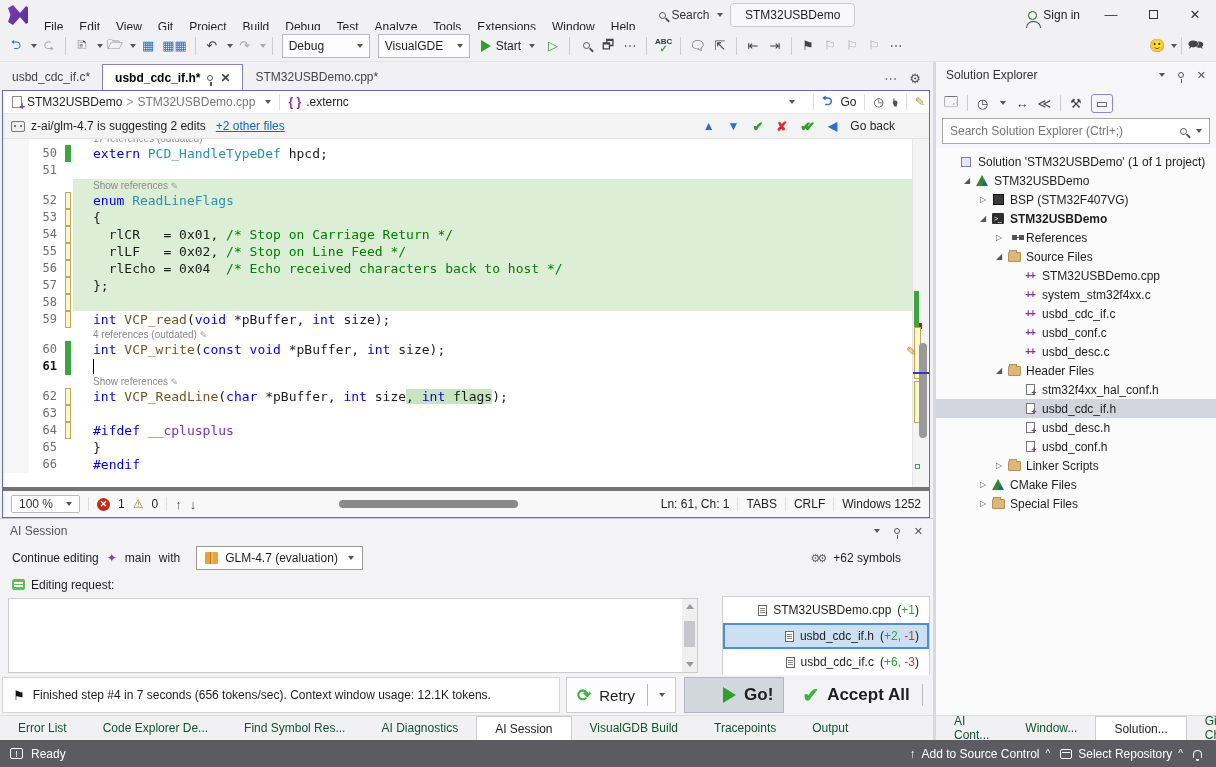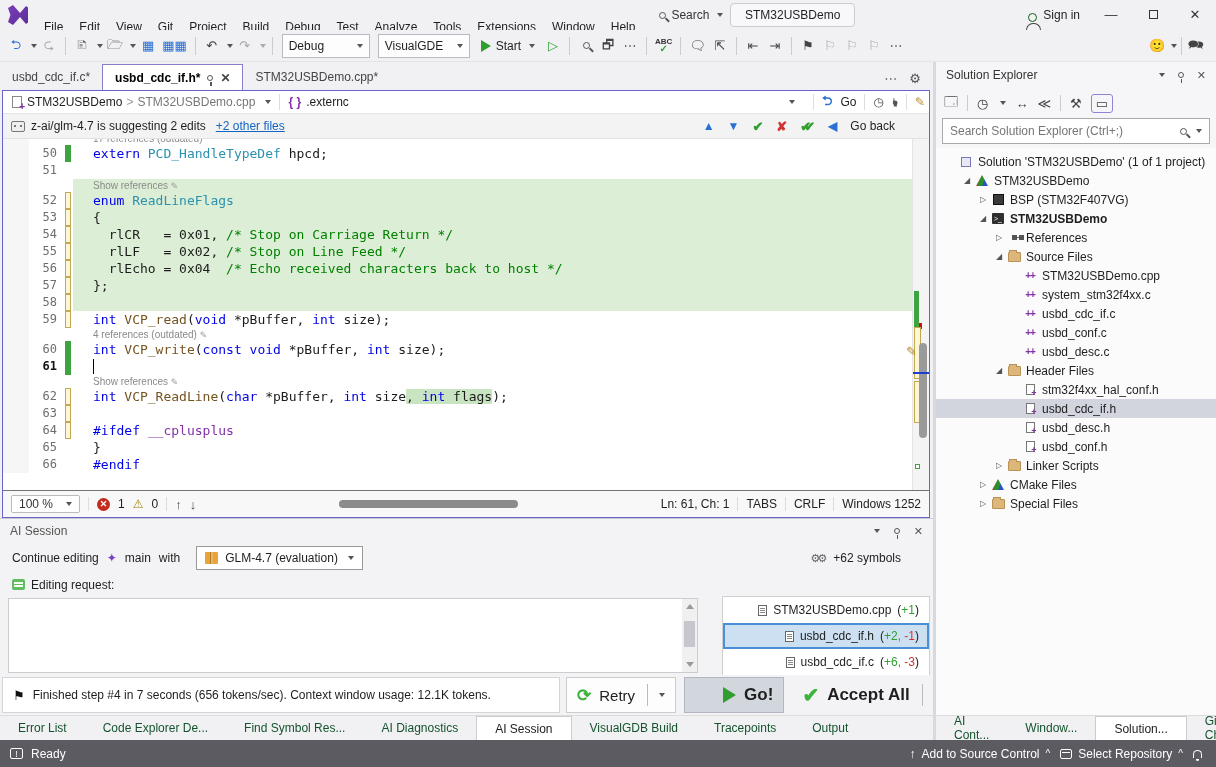--- a/index.html
+++ b/index.html
@@ -6,21 +6,21 @@
   html,body { width:1216px; height:767px; overflow:hidden; font-family:"Liberation Sans", sans-serif; font-size:12px; color:#1e1e1e; background:#f1f1f4; }
   .app { position:relative; width:1216px; height:767px; }
 
   
   .titlebar { position:absolute; top:0; left:0; right:0; height:30px; background:#f1f1f4; display:flex; align-items:center; }
   .vs-logo { width:20px; height:20px; margin:0 8px 0 8px; background:linear-gradient(135deg,#7a3ebd,#5c2d91); clip-path:polygon(0 15%,25% 0,60% 40%,90% 5%,100% 12%,100% 88%,90% 95%,60% 60%,25% 100%,0 85%,12% 50%); }
   .menu-item { padding:12px 8px; height:30px; line-height:30px; cursor:default; }
   .tb-search { display:flex; align-items:center; gap:5px; padding:0 10px; margin-left:6px; color:#333; }
   .titlebar-title { position:absolute; left:730px; top:3px; height:24px; padding:0 14px; background:#f8f8fa; border:1px solid #ccc; border-radius:4px; line-height:22px; }
   .titlebar-right { position:absolute; right:0; top:0; height:30px; display:flex; align-items:center; }
-  .signin { display:flex; align-items:flex-end; gap:6px; padding:0 10px; }
+  .signin { display:flex; align-items:center; gap:6px; padding:0 10px; }
   .wctl { width:42px; height:30px; text-align:center; line-height:30px; font-size:13px; color:#333; }
   .person { width:9px; height:9px; border:1.5px solid #0b6413; border-radius:50%; position:relative; }
   .person::after { content:""; position:absolute; left:-3px; top:9px; width:13px; height:6px; border:1.5px solid #444; border-bottom:none; border-radius:7px 7px 0 0; }
   .maxbox { display:inline-block; width:9px; height:9px; border:1px solid #333; }
 
   
   .toolbar { position:absolute; top:30px; left:0; right:0; height:32px; background:#f1f1f4; display:flex; align-items:center; gap:2px; padding-left:6px; border-bottom:1px solid #e3e3e8; }
   .ti { min-width:20px; height:24px; display:flex; align-items:center; justify-content:center; font-size:13px; color:#444; padding:0 2px; }
   .ti.blue { color:#2a6fd4; } .ti.green { color:#2f9e2f; } .ti.gray { color:#aaa; }
   .caret { display:inline-block; width:0; height:0; border-left:3.5px solid transparent; border-right:3.5px solid transparent; border-top:4px solid #555; margin-left:3px; }
@@ -95,21 +95,21 @@
   .sg-fn { color:#74531f; } .sg-pl { color:#1b1b1b; } .sg-mc { color:#8331a7; }
   .sg-kwA { color:#0000e8; background:#c9e4c0; } .sg-plA { color:#1b1b1b; background:#c9e4c0; }
   .caret-bar { position:absolute; left:20px; top:1px; width:1px; height:15px; background:#000; }
 
   .vscroll { position:absolute; right:0; top:0; bottom:0; width:17px; background:#f4f4f4; border-left:1px solid #e4e4e4; }
   .vs-mark { position:absolute; }
   .vthumb { position:absolute; right:2px; width:8px; border-radius:4px; background:#9a9a9a; }
   .blue-line { position:absolute; left:0; right:0; height:2px; background:#1f3fd4; }
   .edit-float { position:absolute; right:12px; color:#b58a2a; font-size:13px; background:transparent; }
 
-  .ed-status { height:23px; border-top:1px solid #737373; background:#f8f8f8; display:flex; align-items:center; gap:8px; padding:13px 8px; color:#333; }
+  .ed-status { height:23px; border-top:4px solid #737373; background:#f8f8f8; display:flex; align-items:center; gap:8px; padding:13px 8px; color:#333; }
   .zoombox { height:18px; border:1px solid #bbb; background:#fff; display:flex; align-items:center; gap:10px; padding:0 7px; border-radius:2px; }
   .errbadge { width:13px; height:13px; border-radius:50%; background:#c42b1c; color:#fff; font-size:9px; font-weight:bold; text-align:center; line-height:13px; }
   .warnbadge { color:#9d7d00; font-size:12px; }
   .udarrow { font-size:13px; color:#444; }
   .hscroll { flex:1; height:10px; position:relative; }
   .hthumb { position:absolute; left:30%; width:40%; top:1px; height:8px; background:#8a8a8a; border-radius:4px; }
   .ed-status .stat { color:#222; }
   .ssep { width:1px; height:14px; background:#ddd; }
 
   

